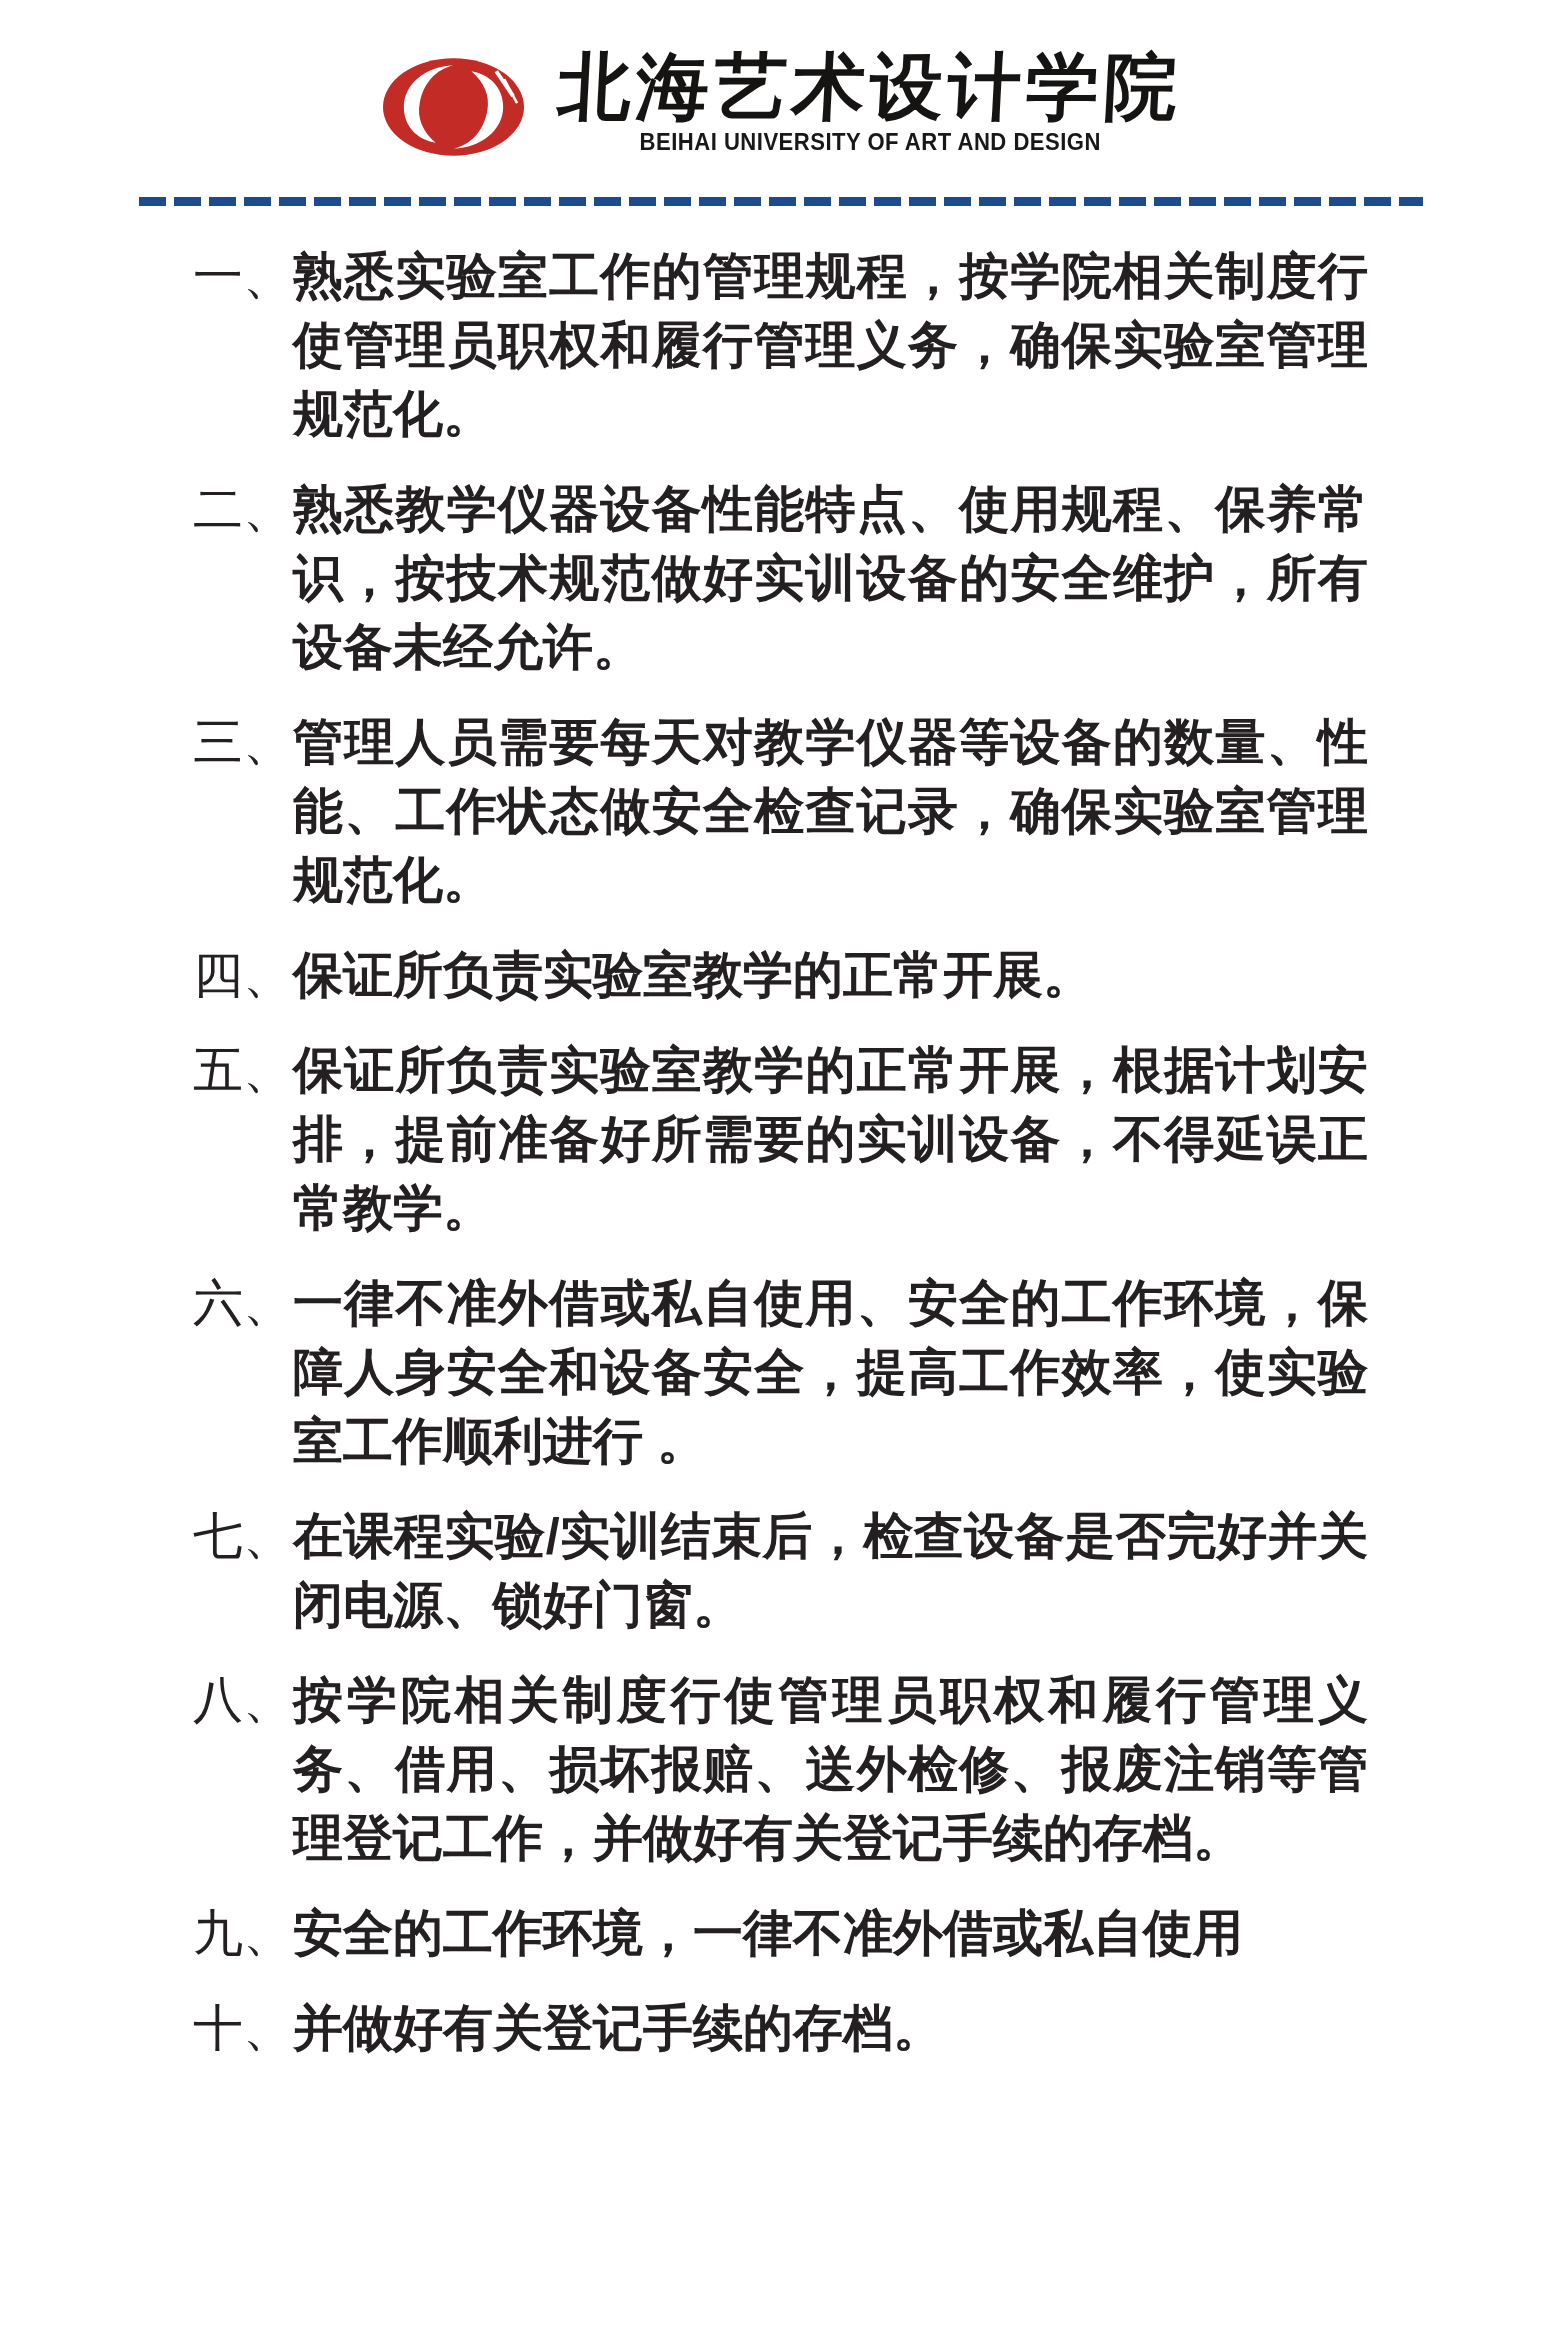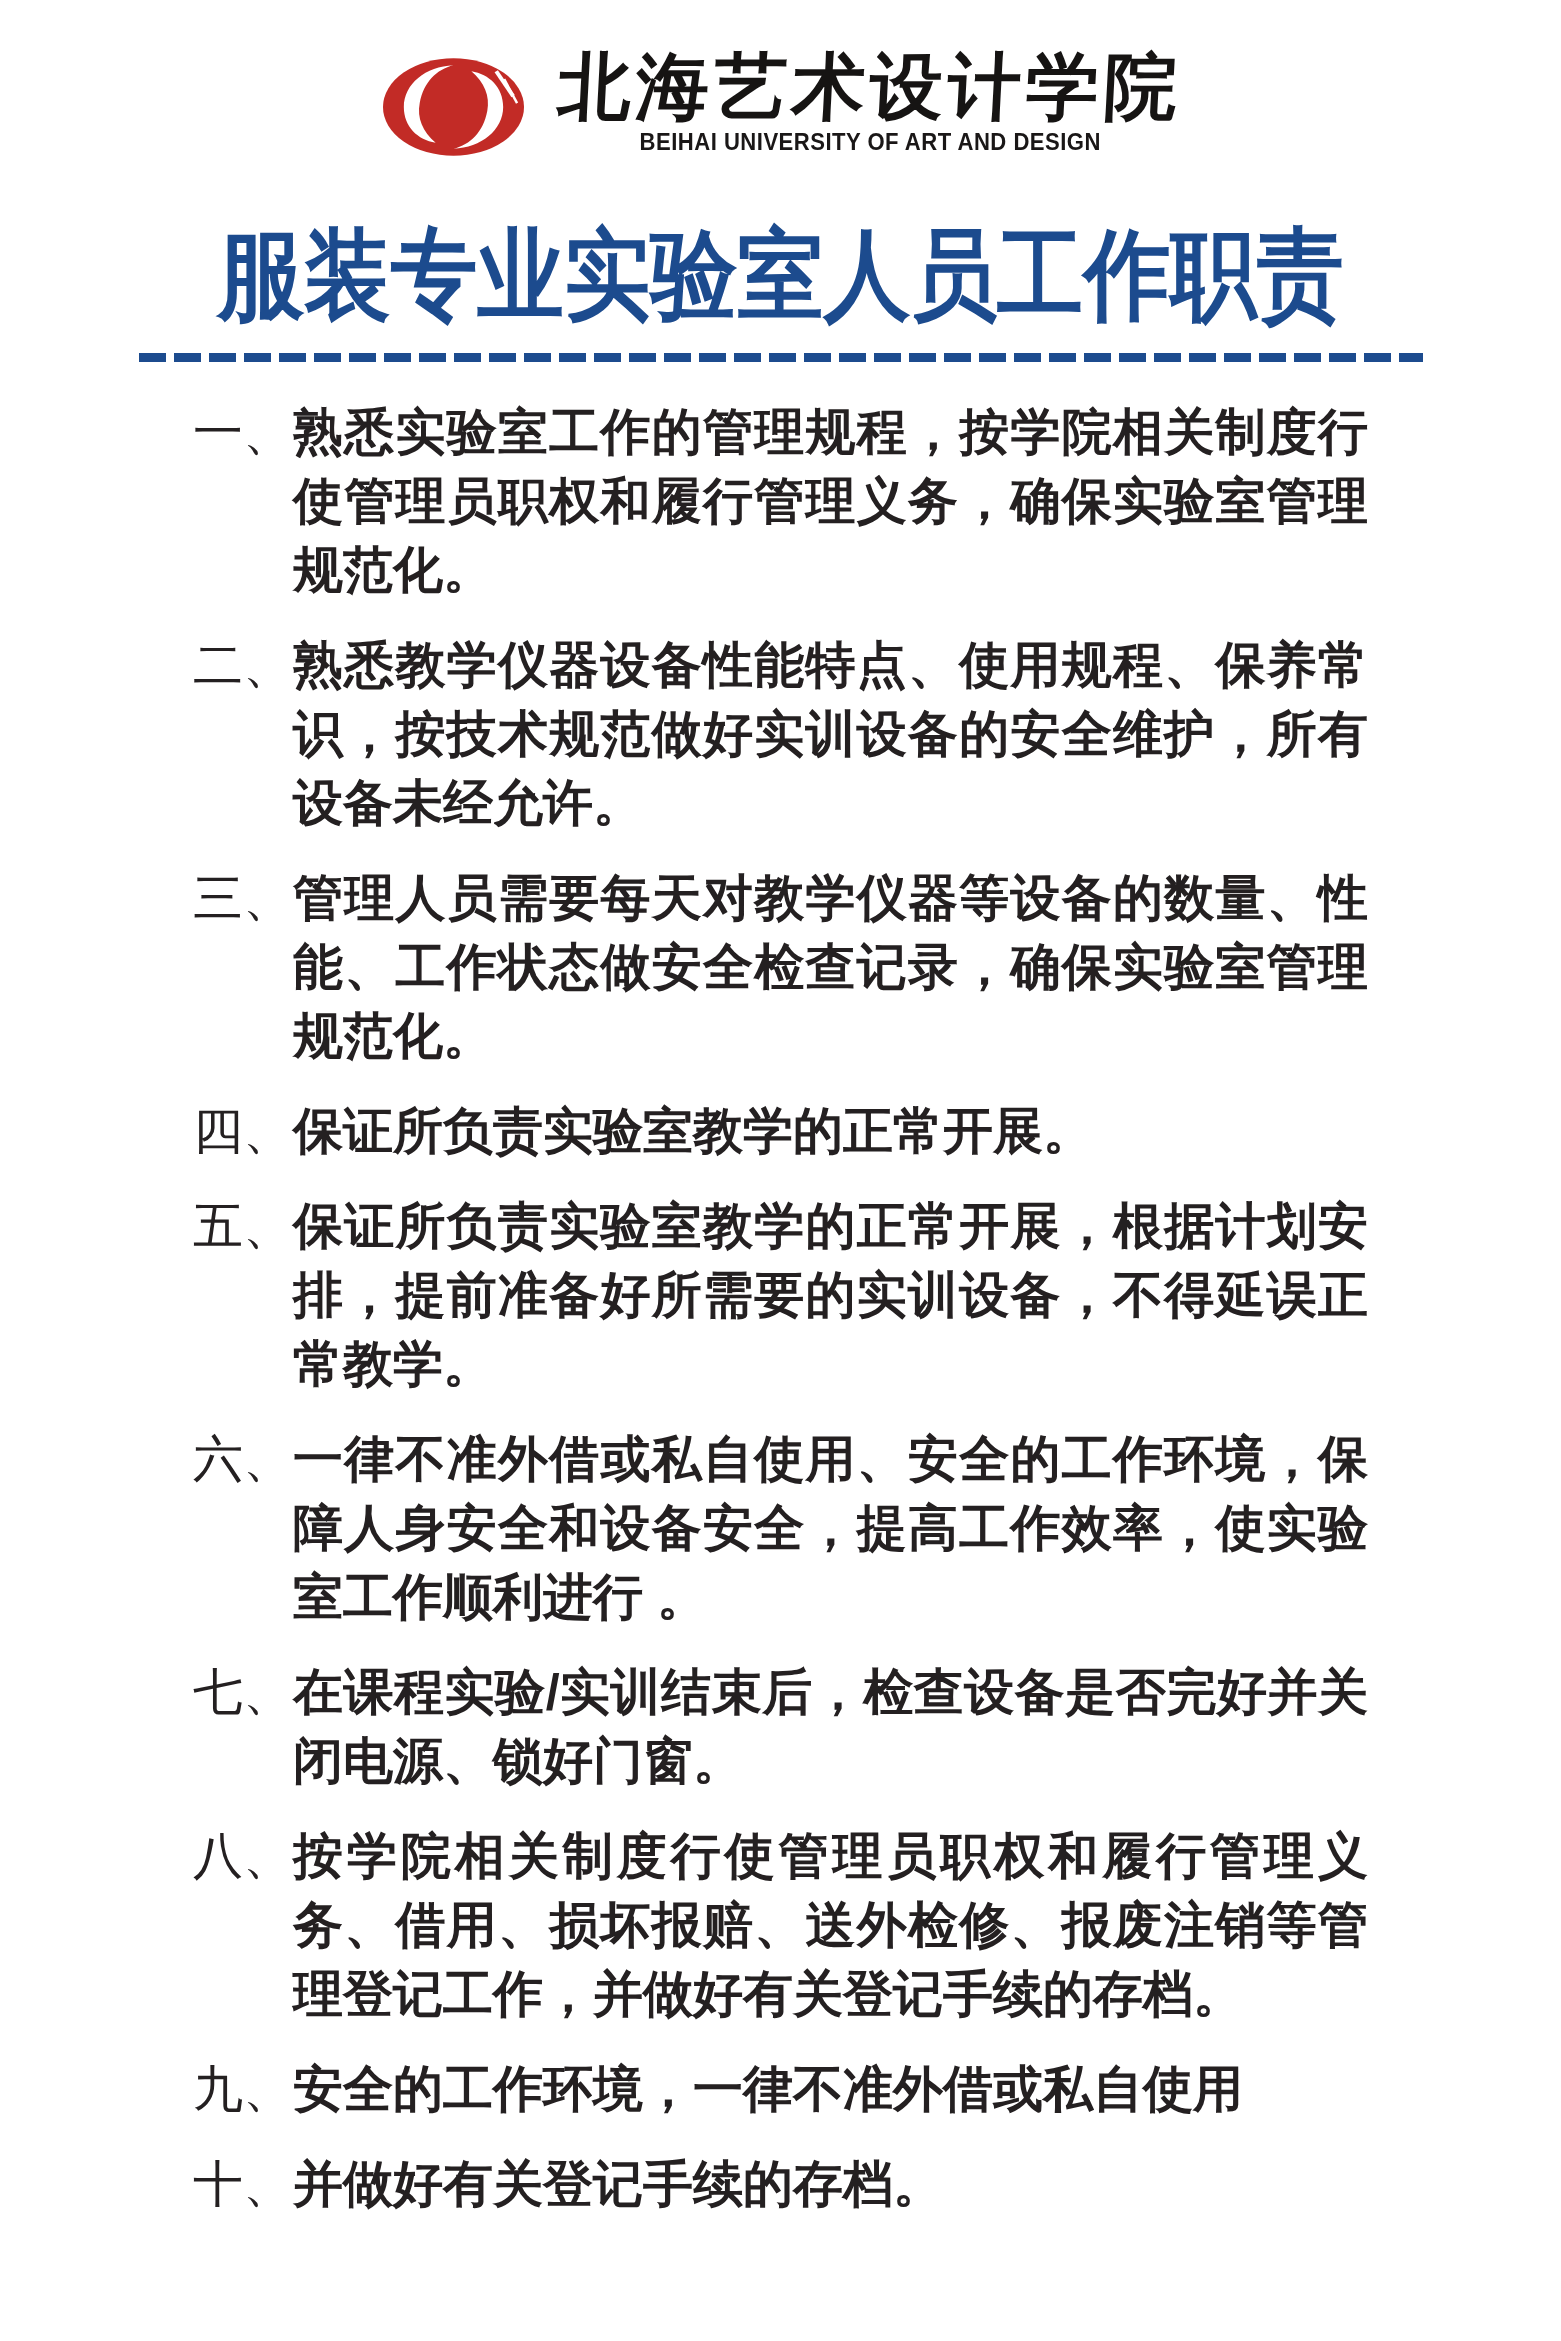--- a/index.html
+++ b/index.html
@@ -73,23 +73,20 @@
                C212,62 224,90 218,120 C210,162 184,188 150,196 Z" fill="#ffffff"></path>
       <path d="M236,40 L270,90" stroke="#ffffff" stroke-width="8" fill="none"></path>
       <path d="M252,56 L278,104" stroke="#ffffff" stroke-width="5" fill="none"></path>
     </svg>
     <div class="logo-text-block">
       <div class="logo-cn">北海艺术设计学院</div>
       <div class="logo-en">BEIHAI UNIVERSITY OF ART AND DESIGN</div>
     </div>
   </div>
 
-  <div class="title-wrap">
-    <h1 class="title">服装专业实验室人员工作职责</h1>
-  </div>
 
   <div class="dash-rule"></div>
 
   <ol class="duties">
 
       <li class="duty">
         <span class="duty-num">一、</span>
         <span class="duty-text">熟悉实验室工作的管理规程，按学院相关制度行使管理员职权和履行管理义务，确保实验室管理规范化。</span>
       </li>
 

